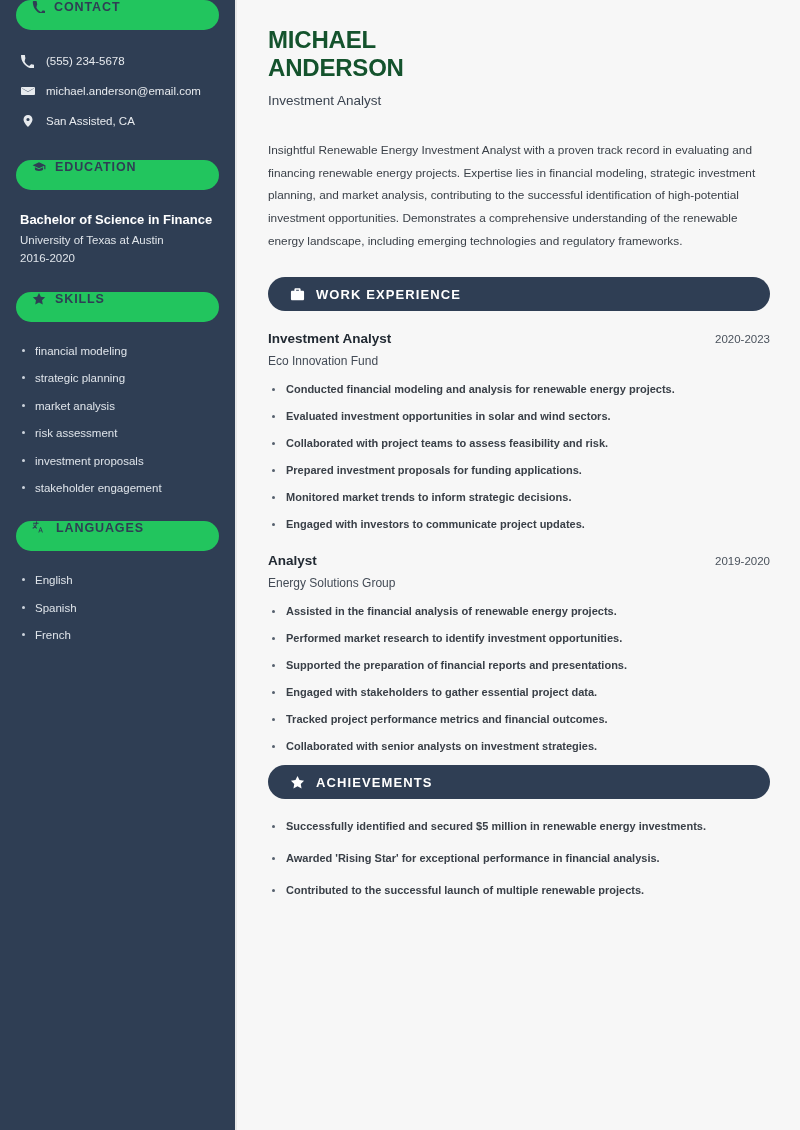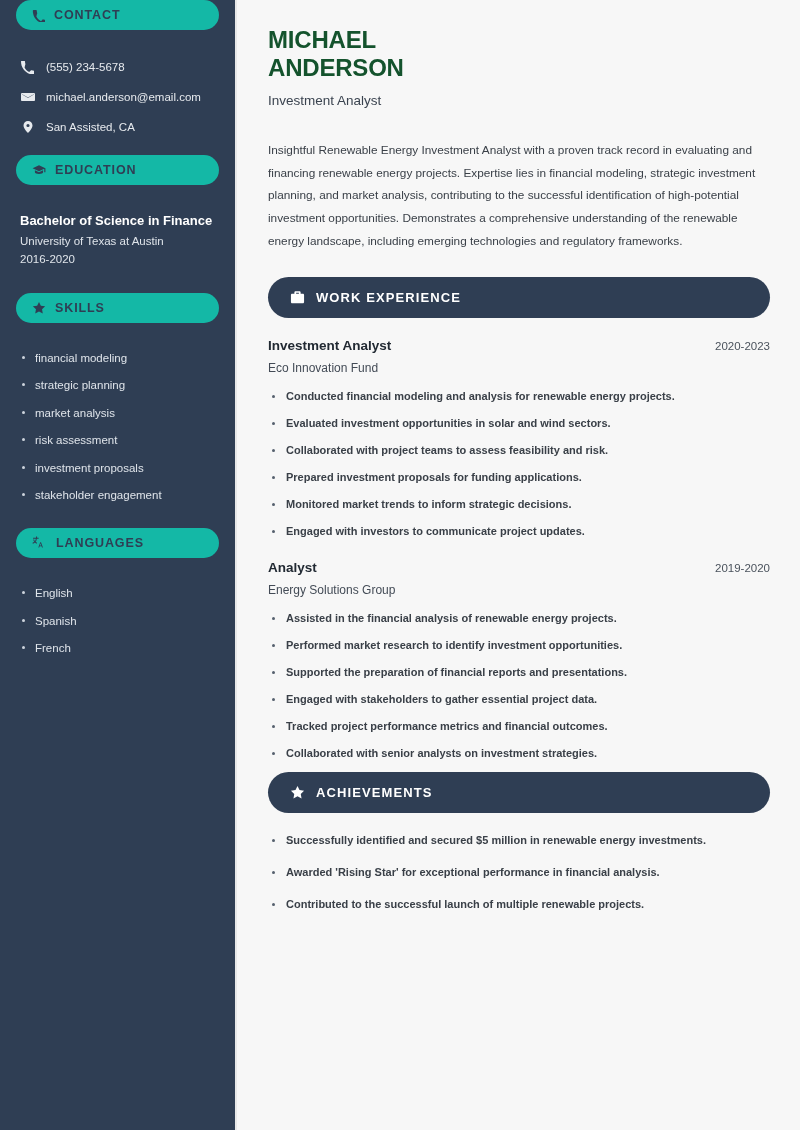--- a/index.html
+++ b/index.html
@@ -48,40 +48,40 @@
   }
   .monogram span {
     color: #ffffff;
     font-size: 45px;
     font-weight: 400;
     letter-spacing: 1px;
     line-height: 1;
   }
 
   .pill {
-    background: #14b8a6;
+    background: #22c55e;
     border-radius: 999px;
     height: 30px;
     display: flex;
-    align-items: center;
+    align-items: flex-start;
     gap: 9px;
     padding: 0 16px;
-    margin-bottom: 28px;
+    margin-bottom: 22px;
   }
   .pill .pill-label {
     color: #2f3e54;
     font-size: 12.5px;
     font-weight: bold;
     letter-spacing: 0.9px;
     text-transform: uppercase;
   }
   .pill .pico { display: flex; align-items: center; }
   .pill .pico svg { display: block; }
 
-  .contact-list { margin-bottom: 19px; }
+  .contact-list { margin-bottom: 30px; }
   .contact-row {
     display: flex;
     align-items: center;
     gap: 11px;
     padding: 0 4px;
     margin-bottom: 12px;
     min-height: 18px;
   }
   .contact-row .cico { width: 15px; display: flex; justify-content: center; }
   .contact-row .ctext {
@@ -148,21 +148,21 @@
   .summary {
     color: #3a4048;
     font-size: 11.8px;
     line-height: 1.92;
     margin-bottom: 25px;
   }
 
   .bar {
     background: #2f3e54;
     border-radius: 999px;
-    height: 41px;
+    height: 34px;
     display: flex;
     align-items: center;
     gap: 11px;
     padding: 0 22px;
     margin-bottom: 20px;
     text-align: center;
   }
   .bar .bar-label {
     color: #ffffff;
     font-size: 13px;

